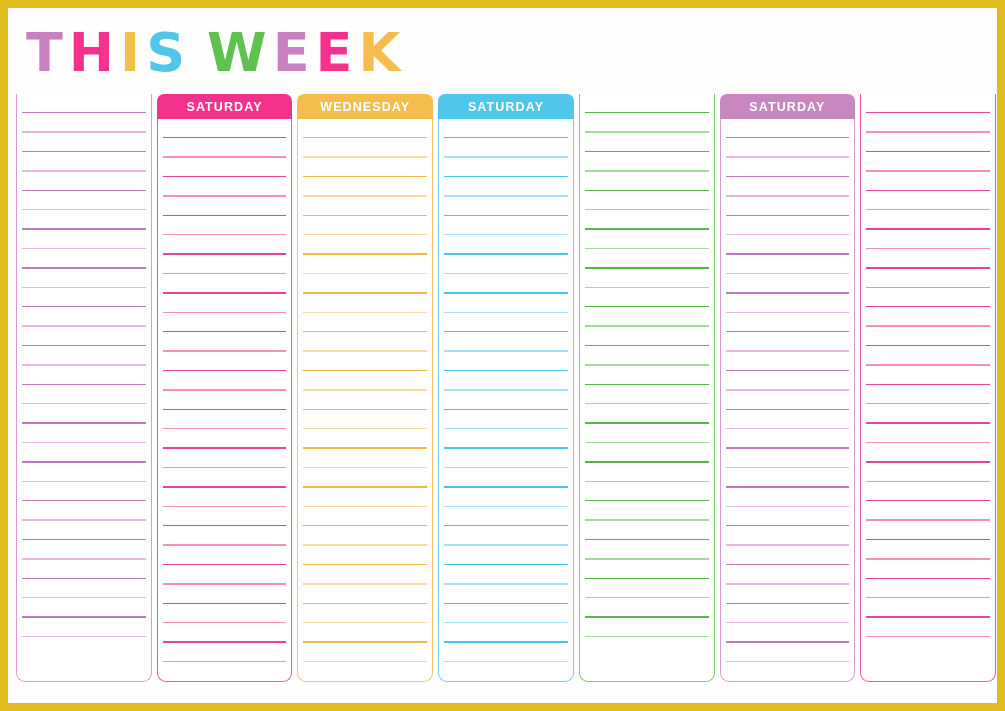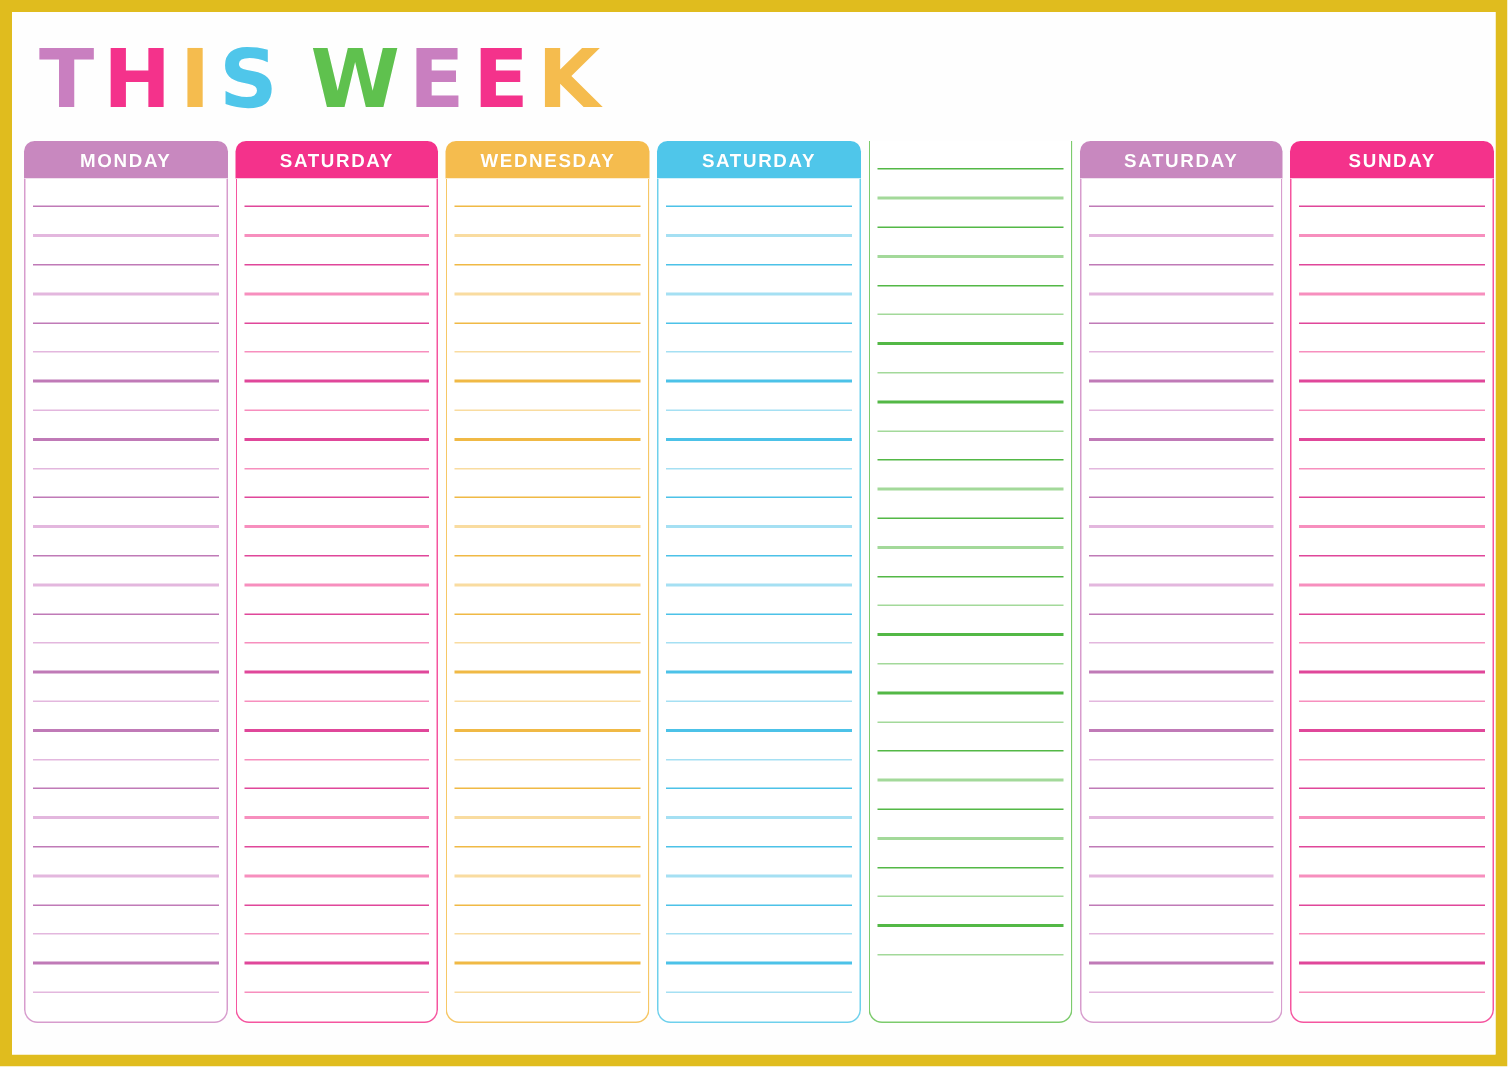--- a/index.html
+++ b/index.html
@@ -116,21 +116,20 @@
 </head>
 <body>
 
 <div class="page">
   <div class="inner">
 
     <div class="title" id="title-host"><span style="color: rgb(201, 127, 192);">T</span><span style="color: rgb(244, 50, 139);">H</span><span style="color: rgb(245, 188, 78);">I</span><span style="color: rgb(79, 198, 234);">S</span><span class="sp"></span><span style="color: rgb(95, 193, 78);">W</span><span style="color: rgb(201, 127, 192);">E</span><span style="color: rgb(244, 50, 139);">E</span><span style="color: rgb(245, 188, 78);">K</span></div>
 
     <div class="grid" id="grid-host">
         <div class="col">
-          <div class="col-head" style="background: rgb(200, 136, 191);">MONDAY</div>
           <div class="col-body" style="border-color: rgb(215, 156, 205);">
             <div class="lines">
               <div class="rule" style="top: 18px; background: rgb(192, 122, 183);"></div>
               <div class="rule" style="top: 37.4px; background: rgb(227, 183, 222);"></div>
               <div class="rule" style="top: 56.8px; background: rgb(192, 122, 183);"></div>
               <div class="rule" style="top: 76.2px; background: rgb(227, 183, 222);"></div>
               <div class="rule" style="top: 95.6px; background: rgb(192, 122, 183);"></div>
               <div class="rule" style="top: 115px; background: rgb(227, 183, 222);"></div>
               <div class="rule" style="top: 134.4px; background: rgb(192, 122, 183);"></div>
               <div class="rule" style="top: 153.8px; background: rgb(227, 183, 222);"></div>
@@ -325,21 +324,20 @@
               <div class="rule" style="top: 444.8px; background: rgb(192, 122, 183);"></div>
               <div class="rule" style="top: 464.2px; background: rgb(227, 183, 222);"></div>
               <div class="rule" style="top: 483.6px; background: rgb(192, 122, 183);"></div>
               <div class="rule" style="top: 503px; background: rgb(227, 183, 222);"></div>
               <div class="rule" style="top: 522.4px; background: rgb(192, 122, 183);"></div>
               <div class="rule" style="top: 541.8px; background: rgb(227, 183, 222);"></div>
             </div>
           </div>
         </div>
         <div class="col">
-          <div class="col-head" style="background: rgb(244, 50, 139);">SUNDAY</div>
           <div class="col-body" style="border-color: rgb(245, 85, 159);">
             <div class="lines">
               <div class="rule" style="top: 18px; background: rgb(224, 71, 154);"></div>
               <div class="rule" style="top: 37.4px; background: rgb(247, 143, 190);"></div>
               <div class="rule" style="top: 56.8px; background: rgb(224, 71, 154);"></div>
               <div class="rule" style="top: 76.2px; background: rgb(247, 143, 190);"></div>
               <div class="rule" style="top: 95.6px; background: rgb(224, 71, 154);"></div>
               <div class="rule" style="top: 115px; background: rgb(247, 143, 190);"></div>
               <div class="rule" style="top: 134.4px; background: rgb(224, 71, 154);"></div>
               <div class="rule" style="top: 153.8px; background: rgb(247, 143, 190);"></div>

